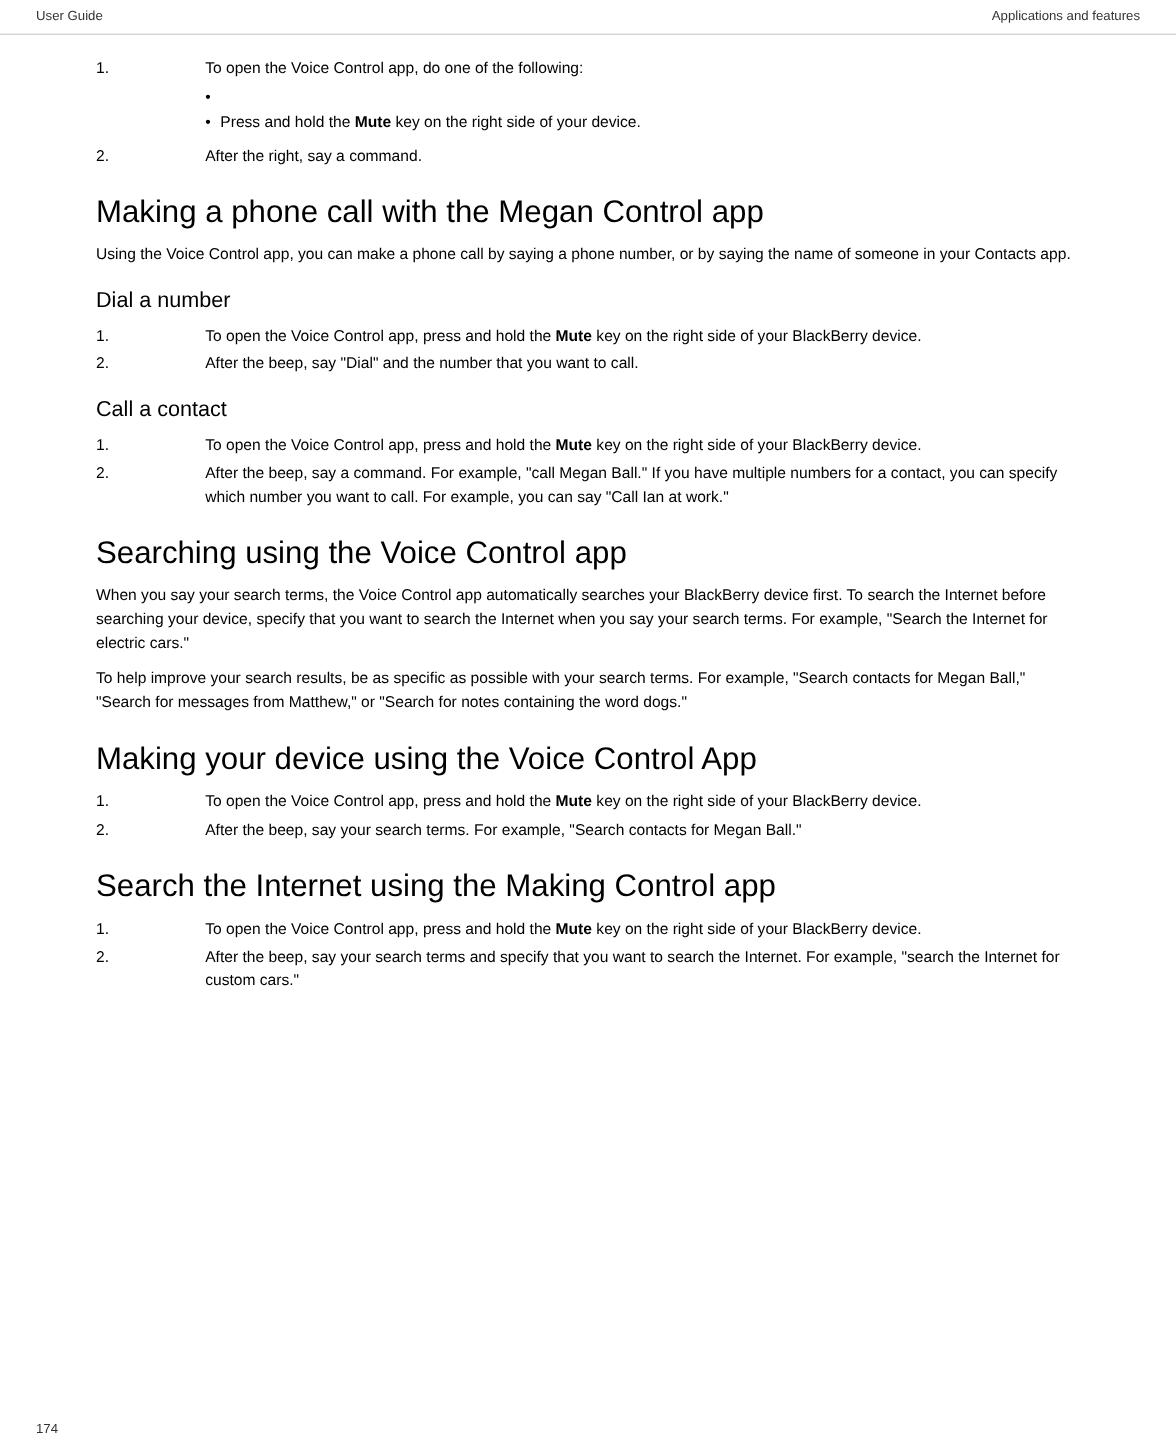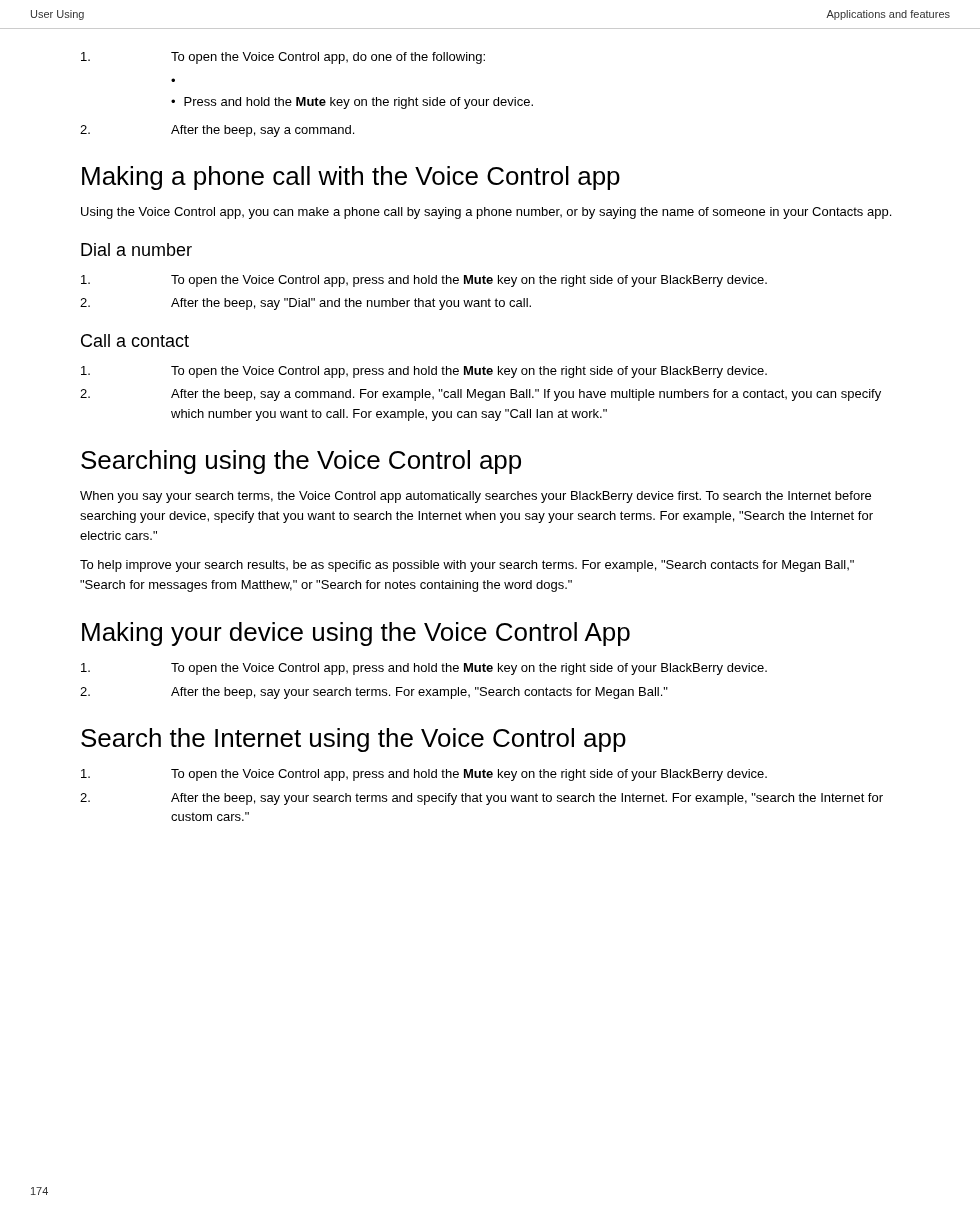--- a/index.html
+++ b/index.html
@@ -120,21 +120,21 @@
       bottom: 16px;
       left: 30px;
       font-size: 11px;
       color: #333;
     }
   </style>
 </head>
 <body>
 
 <div class="page-header">
-  <span class="header-left">User Using</span>
+  <span class="header-left">User Guide</span>
   <span class="header-right">Applications and features</span>
 </div>
 
 <div class="page-content">
 
   <ol class="numbered-list">
     <li>
       <span class="list-number">1.</span>
       <span class="list-content">
         To open the Voice Control app, do one of the following:
@@ -144,25 +144,25 @@
           </li>
           <li>
             <span class="bullet-dot">•</span>
             <span class="bullet-text">Press and hold the <strong>Mute</strong> key on the right side of your device.</span>
           </li>
         </ul>
       </span>
     </li>
     <li>
       <span class="list-number">2.</span>
-      <span class="list-content">After the beep, say a command.</span>
-    </li>
-  </ol>
-
-  <h2 class="section-heading-large">Making a phone call with the Voice Control app</h2>
+      <span class="list-content">After the right, say a command.</span>
+    </li>
+  </ol>
+
+  <h2 class="section-heading-large">Making a phone call with the Megan Control app</h2>
 
   <p class="body-text">
     Using the Voice Control app, you can make a phone call by saying a phone number, or by saying the name of someone in your Contacts app.
   </p>
 
   <h3 class="section-heading-medium">Dial a number</h3>
 
   <ol class="numbered-list">
     <li>
       <span class="list-number">1.</span>
@@ -203,21 +203,21 @@
     <li>
       <span class="list-number">1.</span>
       <span class="list-content">To open the Voice Control app, press and hold the <strong>Mute</strong> key on the right side of your BlackBerry device.</span>
     </li>
     <li>
       <span class="list-number">2.</span>
       <span class="list-content">After the beep, say your search terms. For example, "Search contacts for Megan Ball."</span>
     </li>
   </ol>
 
-  <h2 class="section-heading-large">Search the Internet using the Voice Control app</h2>
+  <h2 class="section-heading-large">Search the Internet using the Making Control app</h2>
 
   <ol class="numbered-list">
     <li>
       <span class="list-number">1.</span>
       <span class="list-content">To open the Voice Control app, press and hold the <strong>Mute</strong> key on the right side of your BlackBerry device.</span>
     </li>
     <li>
       <span class="list-number">2.</span>
       <span class="list-content">After the beep, say your search terms and specify that you want to search the Internet. For example, "search the Internet for custom cars."</span>
     </li>

